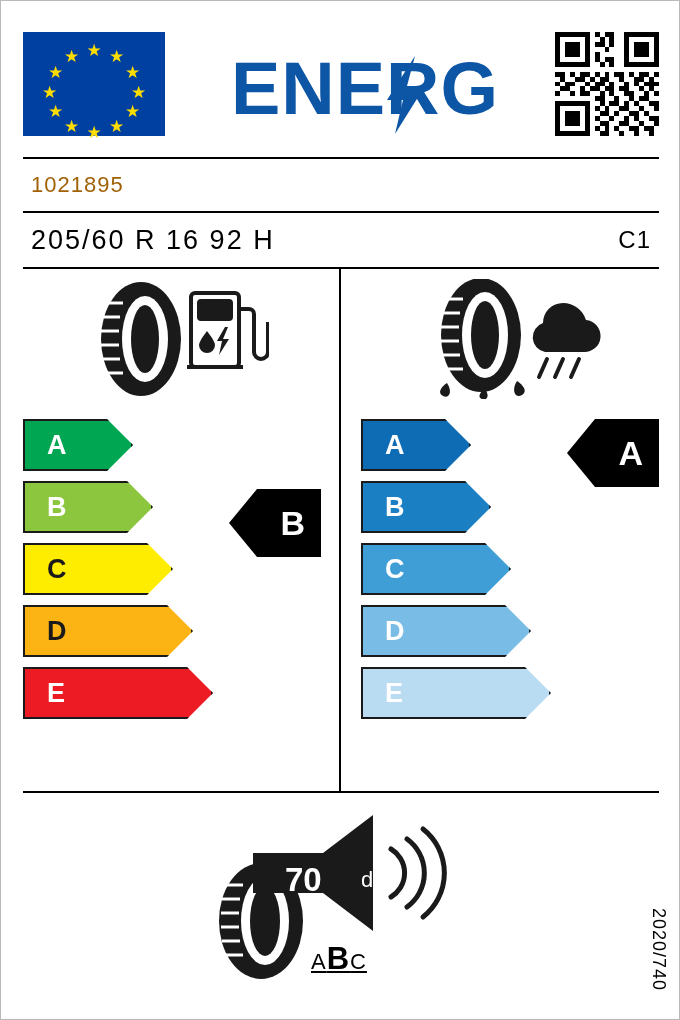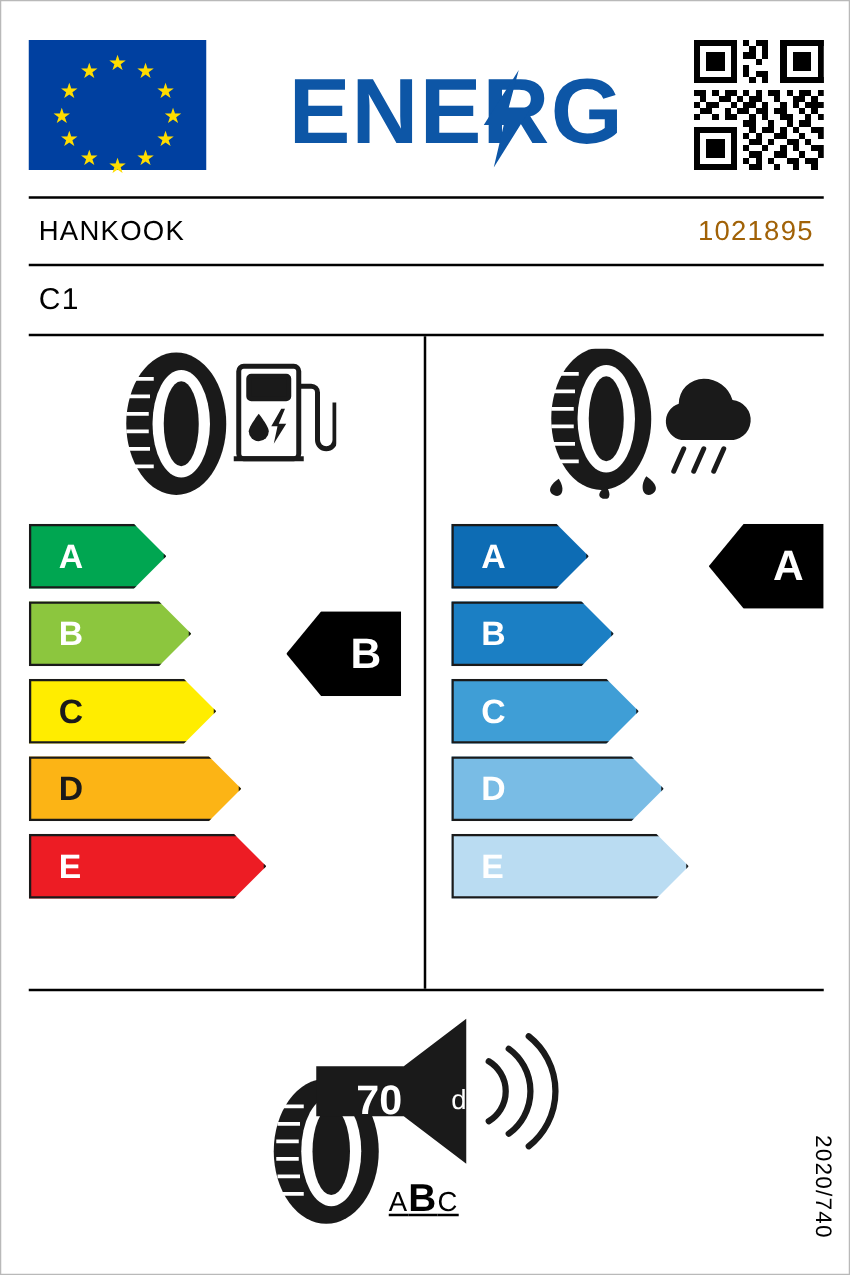--- a/index.html
+++ b/index.html
@@ -314,26 +314,26 @@
         <rect x="9" y="20" width="2" height="1"></rect>
           <rect x="13" y="20" width="1" height="1"></rect>
         <rect x="16" y="20" width="1" height="1"></rect>
           <rect x="19" y="20" width="1" height="1"></rect>
       </g>
     </svg>
   </div>
 
   <div class="hline" style="top:156px;"></div>
   <div class="brand-row">
-    <span class="brand-name">HANKOOK</span>
     <span class="brand-code">1021895</span>
   </div>
 
   <div class="hline" style="top:210px;"></div>
   <div class="size-row">
+    <span class="size-text">205/60 R 16 92 H</span>
     <span class="class-text">C1</span>
   </div>
   <div class="hline" style="top:266px;"></div>
 
   <div class="vline" style="left:338px; top:268px; height:522px;"></div>
 
   <svg class="picto" style="left:88px; top:278px;" width="180" height="120" viewBox="0 0 180 120">
 
     <g>
       <ellipse cx="52" cy="60" rx="40" ry="57" fill="#1a1a1a"></ellipse>

